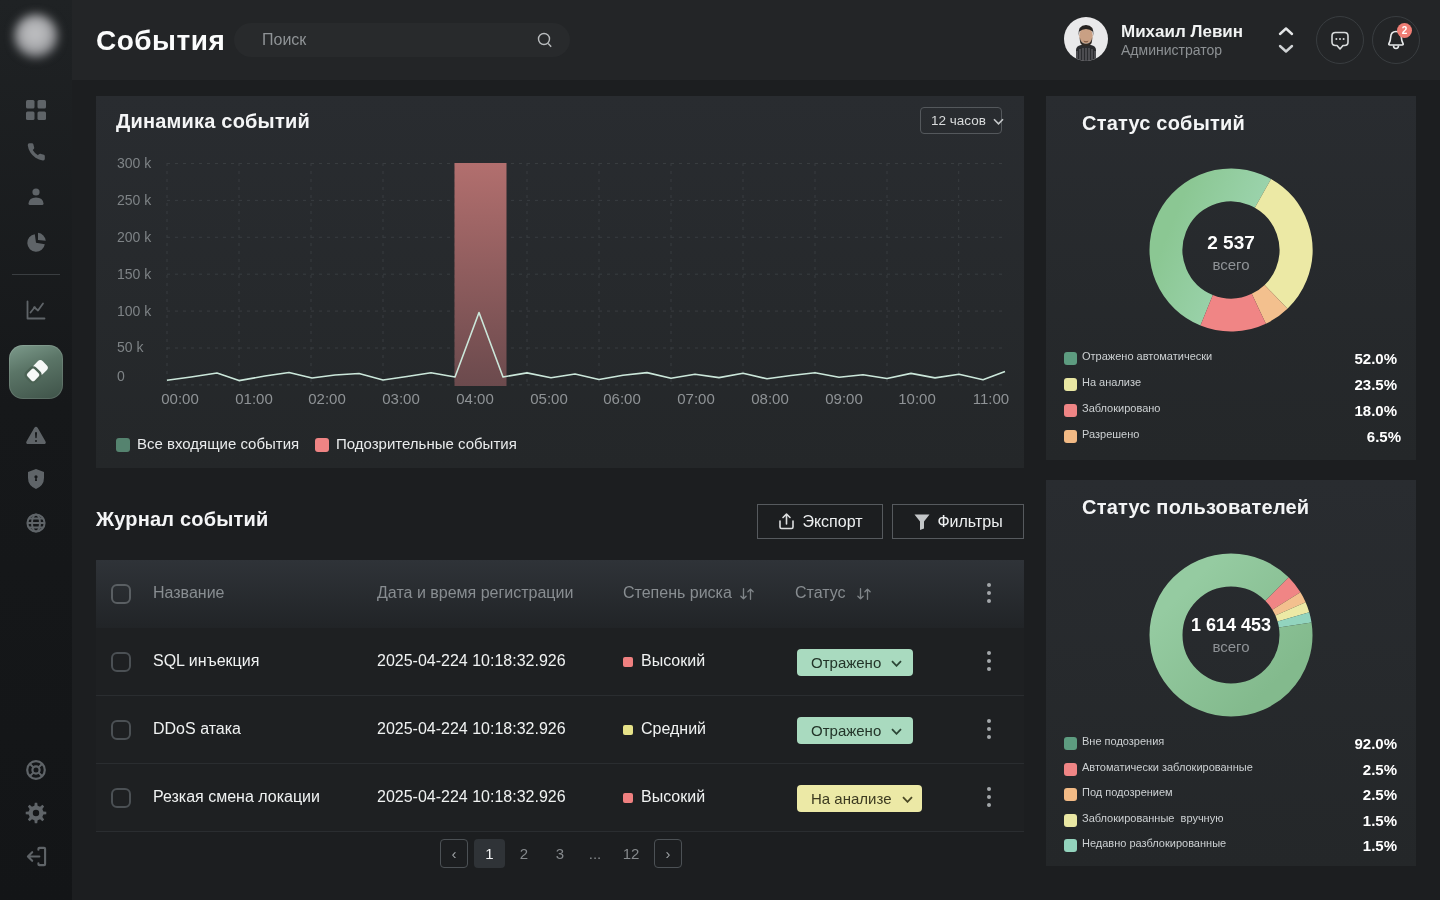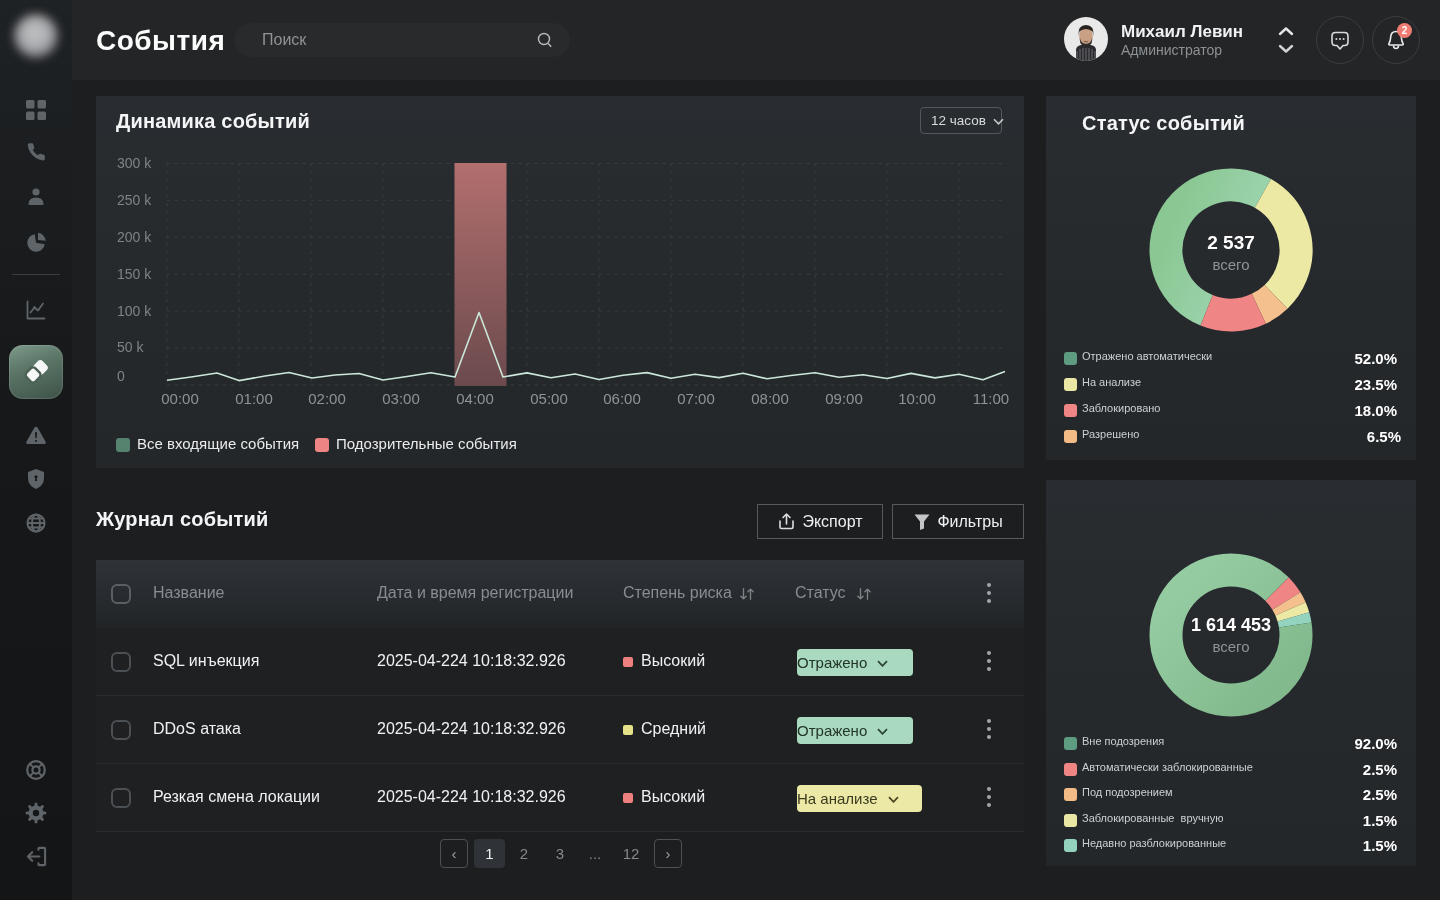--- a/index.html
+++ b/index.html
@@ -27,21 +27,21 @@
 .obtn{position:absolute;top:504px;height:35px;border:1px solid #565a5e;color:#eef0f1;font-size:16px;text-align:center;line-height:33px}
 #thead{position:absolute;left:96px;top:560px;width:928px;height:68px;background:linear-gradient(180deg,#2f3338 0%,#212427 100%);color:#888d91;font-size:16px}
 .trow{position:absolute;left:96px;width:928px;height:68px;border-bottom:1px solid #2a2d30;color:#f0f2f2;font-size:16px;background:rgba(255,255,255,0.012)}
 .cb{position:absolute;left:15px;top:24px;width:20px;height:20px;border:2px solid #4b5054;border-radius:6px}
 .c1{position:absolute;left:57px;top:24px}
 .c2{position:absolute;left:281px;top:24px}
 .c3{position:absolute;left:527px;top:24px}
 .c4{position:absolute;left:699px;top:24px}
 .risksq{position:absolute;left:527px;top:29px;width:10px;height:10px;border-radius:2px}
 .riskt{position:absolute;left:545px;top:24px}
-.chip{position:absolute;left:701px;top:21px;height:27px;border-radius:4px;font-size:15px;font-weight:500;color:#233529;line-height:27px;}
+.chip{position:absolute;left:701px;top:21px;height:27px;border-radius:4px;font-size:15px;font-weight:500;color:#233529;line-height:27px;padding-left:14px}
 .kebab{position:absolute;left:891px;top:23px;width:4px}
 .kebab i{display:block;width:4px;height:4px;border-radius:50%;background:#a3a7aa;margin-bottom:4px}
 
 .pg{position:absolute;top:839px;height:29px;color:#85898c;font-size:15px;text-align:center}
 .pgbox{border:1px solid #4c5155;border-radius:4px;width:28px}
 
 #card2{left:1046px;top:96px;width:370px;height:364px}
 #card3{left:1046px;top:480px;width:370px;height:386px}
 #card2 .ttl,#card3 .ttl{position:absolute;left:36px;top:16px}
 .leg{position:absolute;left:36px;font-size:11px;color:#ccd0d2}
@@ -305,20 +305,21 @@
 <div class="leg" style="top:280px"><i style="background:#e9e7a3"></i>На анализе</div>
 <div class="leg" style="top:306px"><i style="background:#ef8585"></i>Заблокировано</div>
 <div class="leg" style="top:332px"><i style="background:#f2ba85"></i>Разрешено</div>
 <div class="pct" style="left:291px;top:254px">52.0%</div>
 <div class="pct" style="left:291px;top:280px">23.5%</div>
 <div class="pct" style="left:291px;top:306px">18.0%</div>
 <div class="pct" style="left:295px;top:332px">6.5%</div>
 </div>
 
 <div class="card" id="card3">
+<div class="ttl">Статус пользователей</div>
 <svg class="abs" style="left:0;top:0" width="370" height="386" viewBox="0 0 370 386">
 <defs>
         <linearGradient id="grn2" x1="0" y1="0" x2="0" y2="1">
           <stop offset="0" stop-color="#95cba1"></stop>
           <stop offset="1" stop-color="#83ba8d"></stop>
         </linearGradient>
       </defs>
 <g transform="rotate(-45 185 155)">
 <circle cx="185" cy="155" r="65" fill="none" stroke="#f08585" stroke-width="33" stroke-dasharray="15.31 393.09" stroke-dashoffset="0"></circle>
 <circle cx="185" cy="155" r="65" fill="none" stroke="#f3c08e" stroke-width="33" stroke-dasharray="8.85 399.55" stroke-dashoffset="-15.31"></circle>

